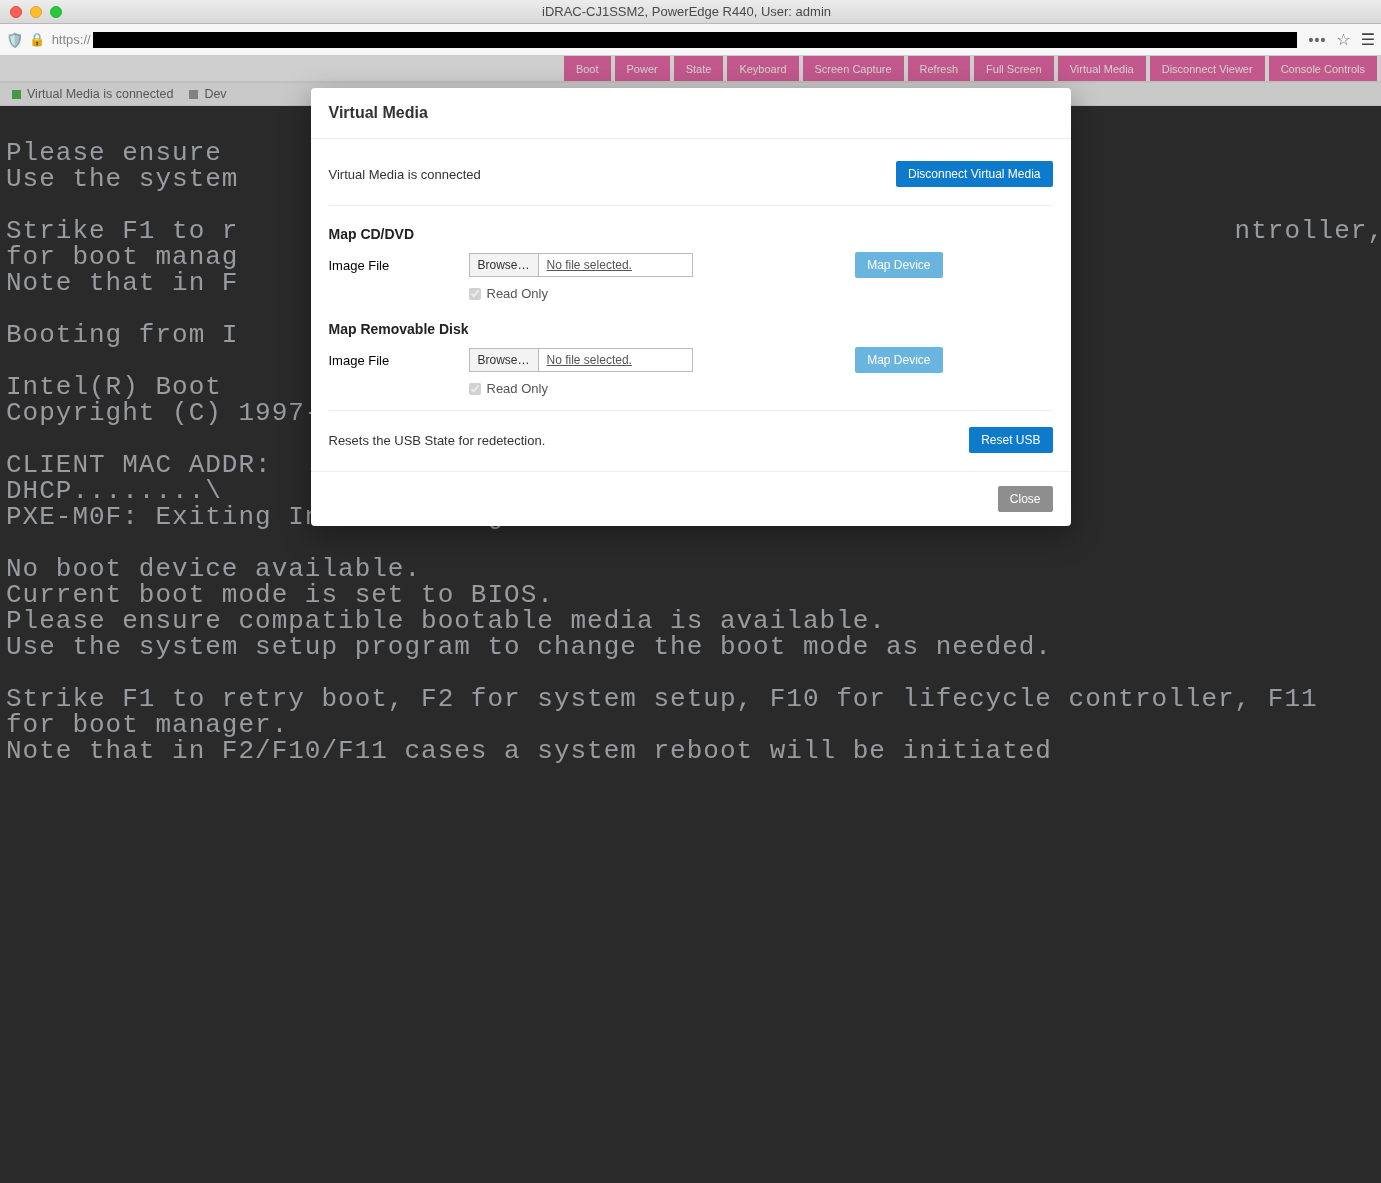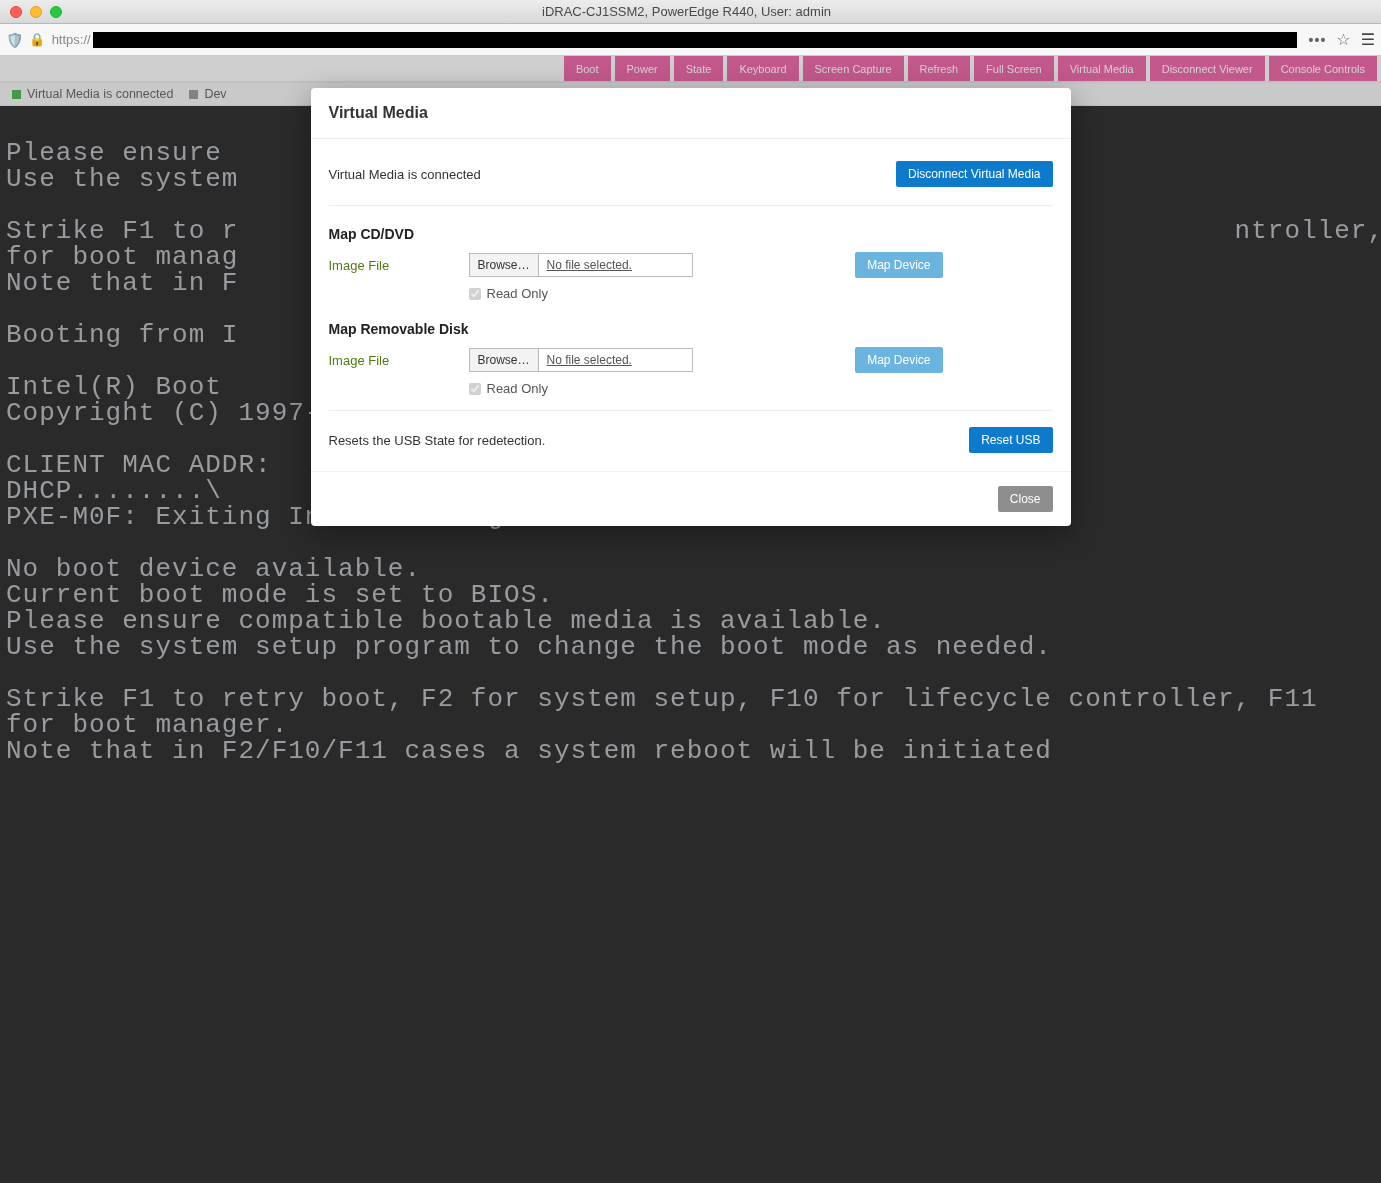--- a/index.html
+++ b/index.html
@@ -162,21 +162,21 @@
     color: #fff;
   }
   .btn-primary { background: #0d7acb; }
   .btn-primary-light { background: #6ab4e0; }
   .btn-gray { background: #8e8e8e; }
   .section-title { font-weight: 600; font-size: 14px; margin: 20px 0 10px; color: #222; }
   .map-row {
     display: flex; align-items: center; gap: 10px;
     margin-bottom: 8px;
   }
-  .map-row .lbl { width: 130px; color: #4d7c0f; }
+  .map-row .lbl { width: 130px; color: #000000; }
   .file-input {
     display: inline-flex; align-items: center;
     border: 1px solid #bbb;
     width: 224px; height: 24px;
     font-size: 12px;
   }
   .file-input .browse {
     padding: 0 8px; height: 100%; display: flex; align-items: center;
     border-right: 1px solid #bbb;
     background: #f3f3f3;

